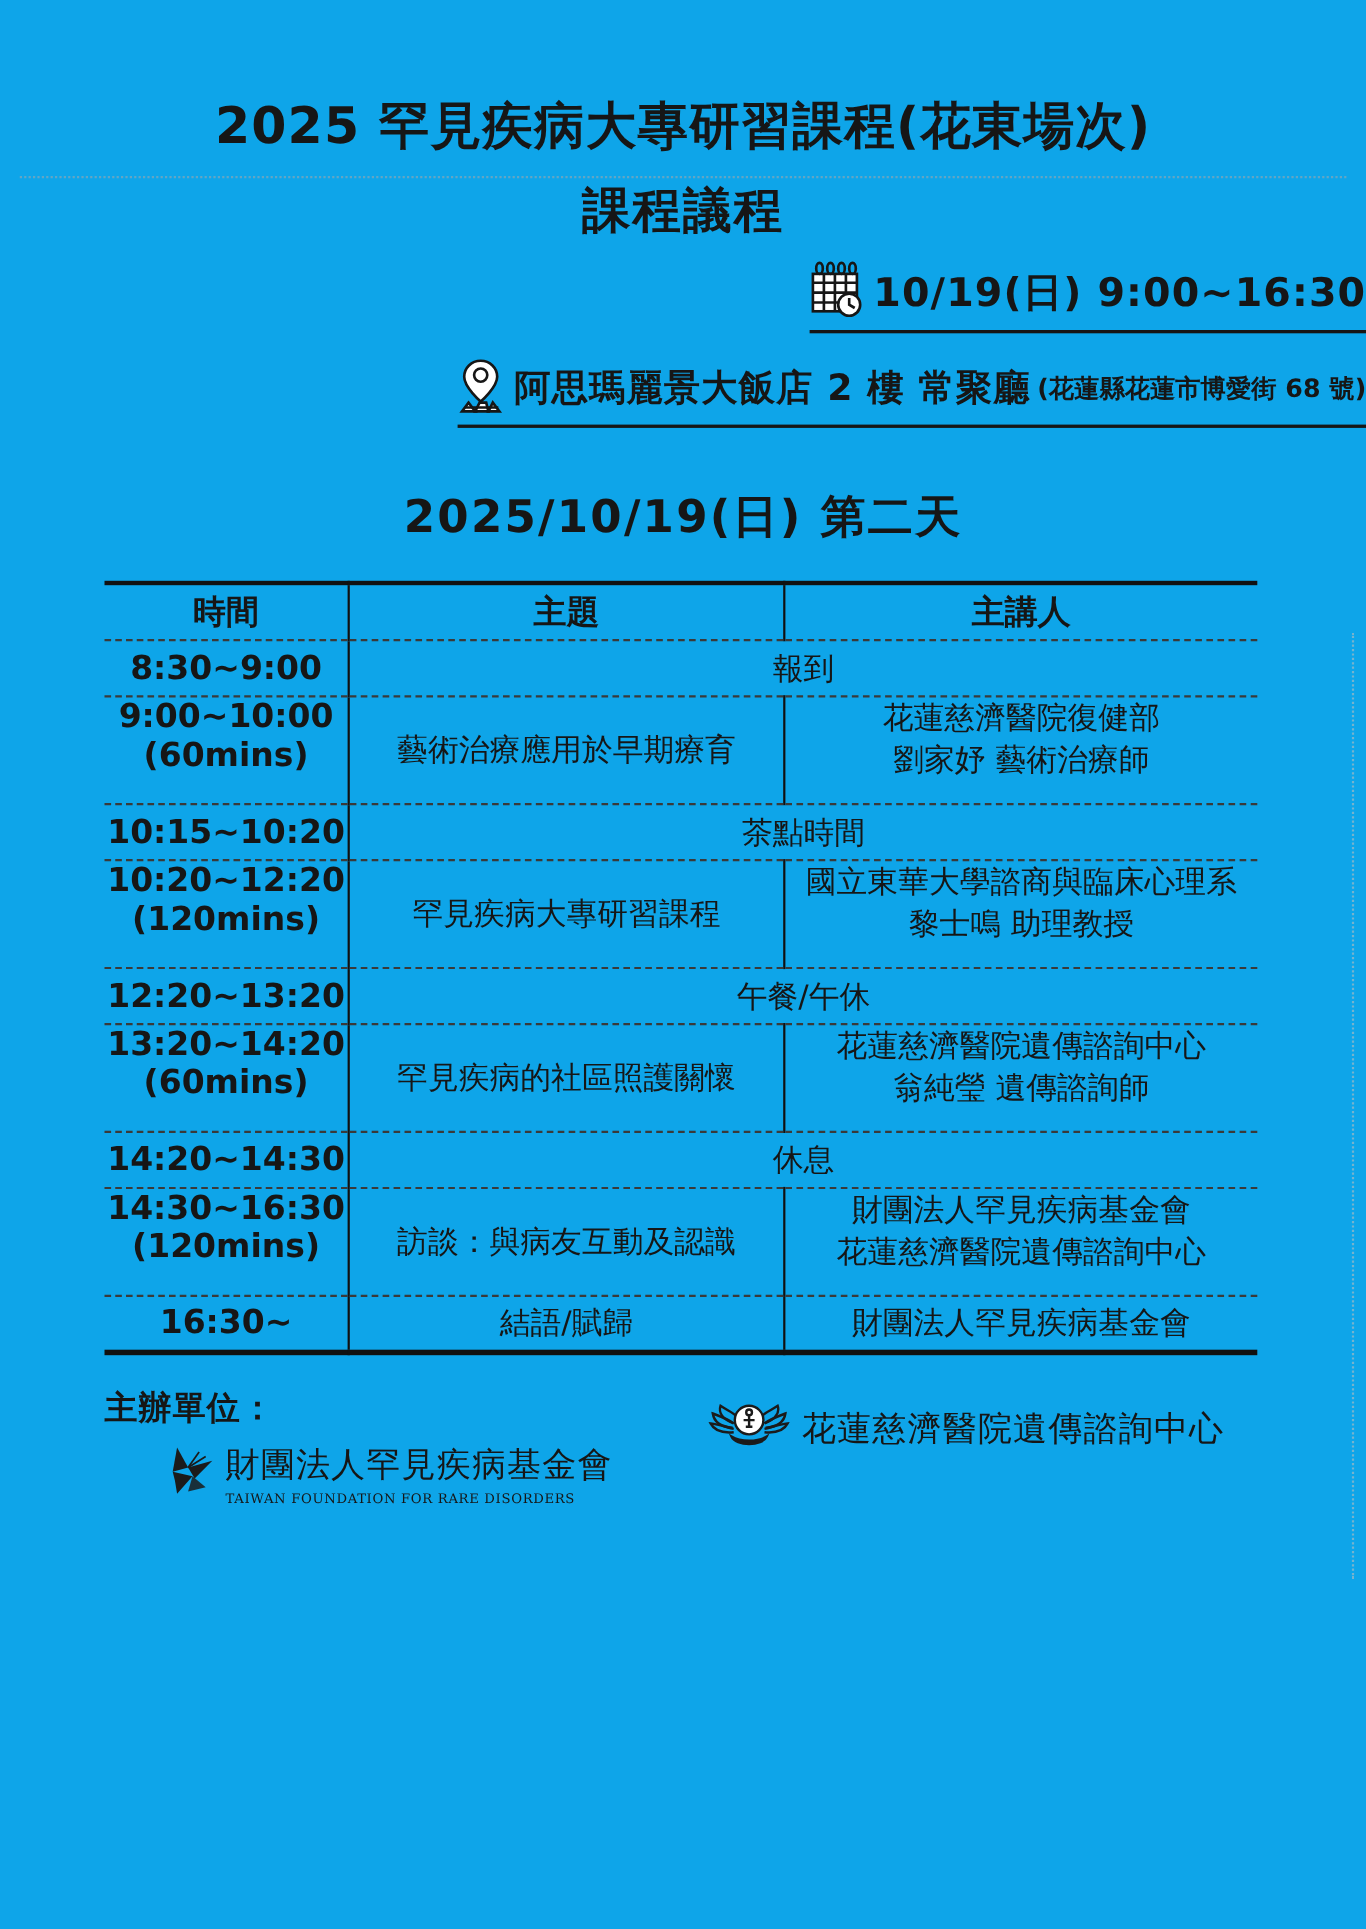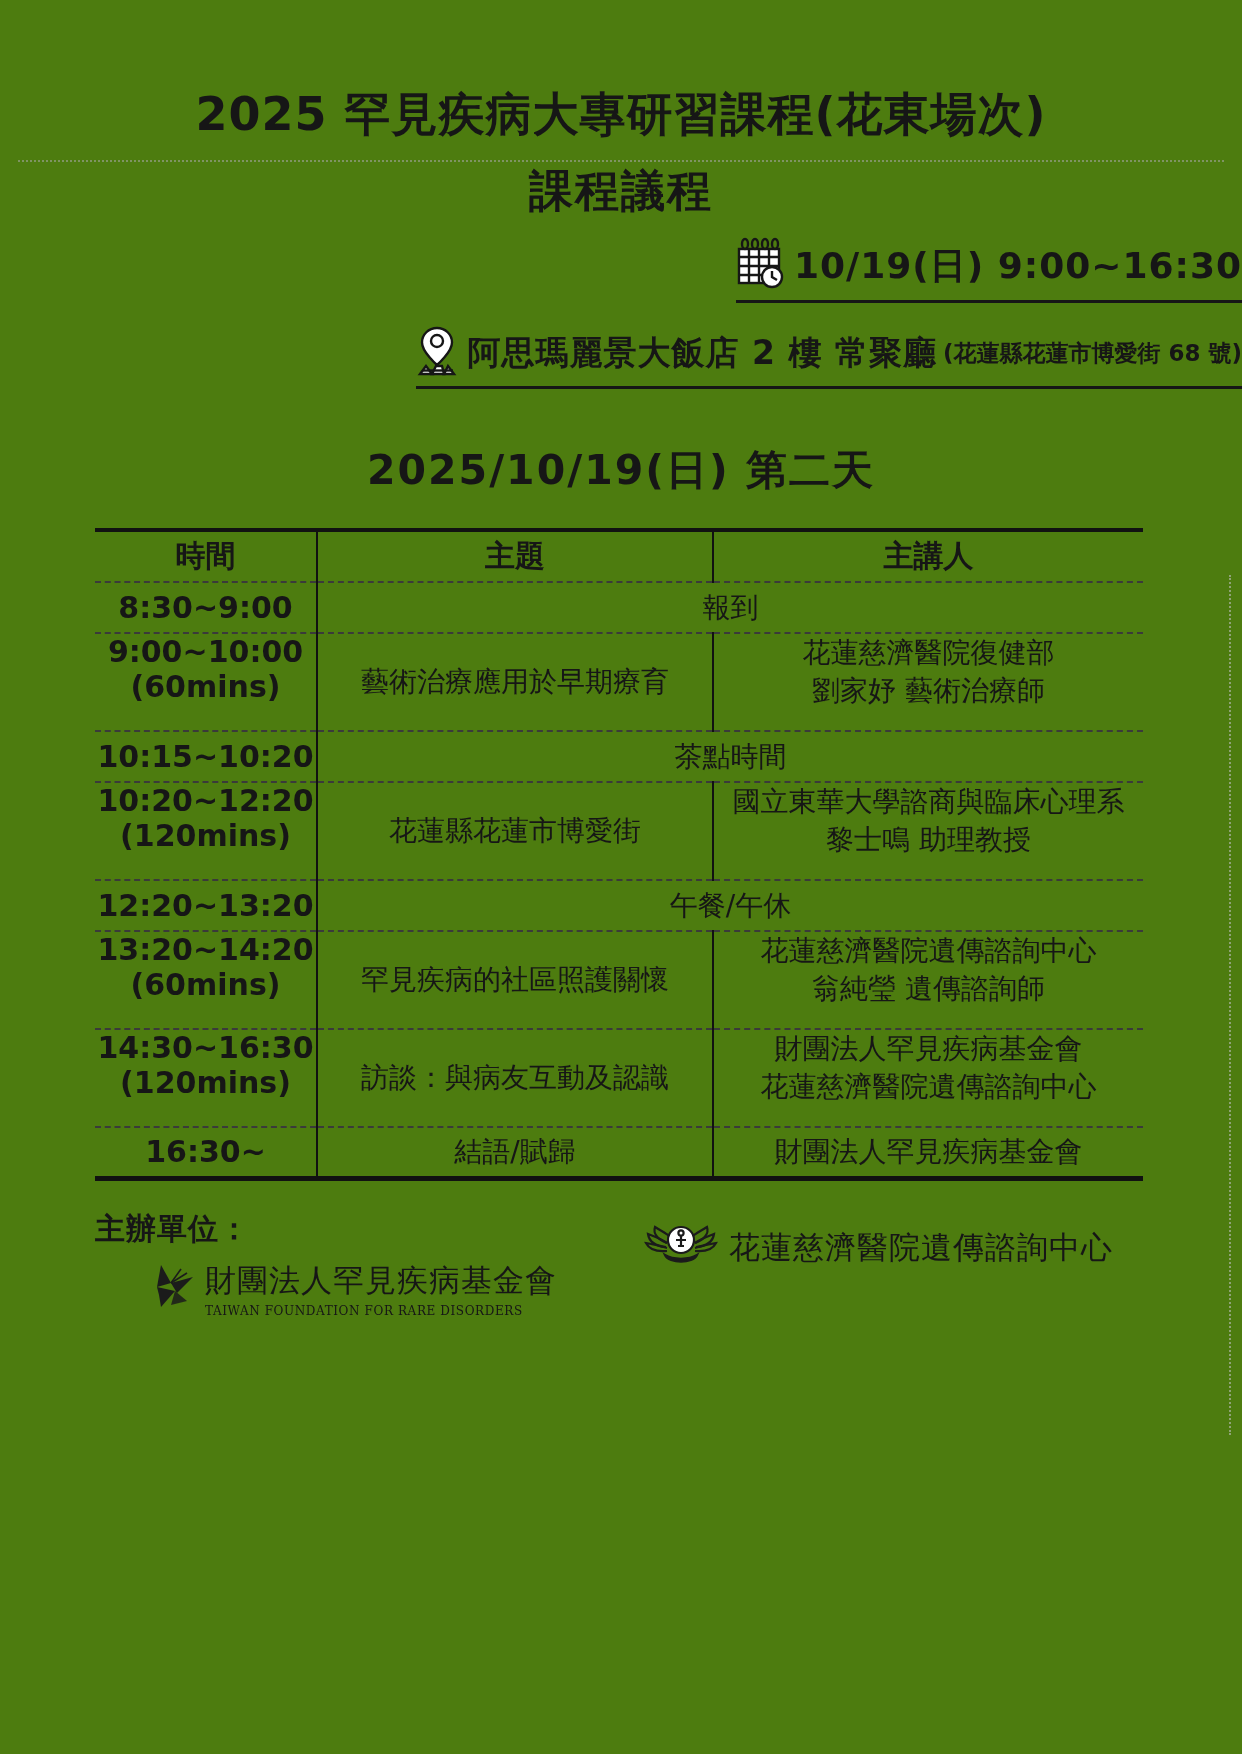--- a/index.html
+++ b/index.html
@@ -1,20 +1,20 @@
 <!DOCTYPE html>
 <html><head>
 <meta charset="utf-8">
 <style>
   html,body{margin:0;padding:0;background:#e8e8e8;}
   .page{
     position:relative;
     width:1242px;height:1754px;
     margin:0 auto;
-    background:#4d7c0f;
+    background:#0ea5e9;
     font-family:"DejaVu Sans","Liberation Sans",sans-serif;
     color:#161616;
     overflow:hidden;
   }
   
   .artifact-hline{
     position:absolute;left:18px;top:160px;width:1206px;height:0;
     border-top:2px dotted #a8a8a8;opacity:.55;z-index:0;
   }
   .artifact-vline{
@@ -183,21 +183,21 @@
       <td class="merged-cell" colspan="2">茶點時間</td>
     </tr>
 
     <tr class="r-t">
       <td class="dvd time-cell">
         <div class="v-spread">
           <div>10:20~12:20</div>
           <div>(120mins)</div>
         </div>
       </td>
-      <td class="dvd topic-cell">花蓮縣花蓮市博愛街</td>
+      <td class="dvd topic-cell">罕見疾病大專研習課程</td>
       <td class="speaker-cell">
         <div class="v-spread">
           <div>國立東華大學諮商與臨床心理系</div>
           <div>黎士鳴 助理教授</div>
         </div>
       </td>
     </tr>
 
     <tr class="r-s">
       <td class="dvd time-cell">12:20~13:20</td>
@@ -213,20 +213,24 @@
       </td>
       <td class="dvd topic-cell">罕見疾病的社區照護關懷</td>
       <td class="speaker-cell">
         <div class="v-spread">
           <div>花蓮慈濟醫院遺傳諮詢中心</div>
           <div>翁純瑩 遺傳諮詢師</div>
         </div>
       </td>
     </tr>
 
+    <tr class="r-s">
+      <td class="dvd time-cell">14:20~14:30</td>
+      <td class="merged-cell" colspan="2">休息</td>
+    </tr>
 
     <tr class="r-t">
       <td class="dvd time-cell">
         <div class="v-spread">
           <div>14:30~16:30</div>
           <div>(120mins)</div>
         </div>
       </td>
       <td class="dvd topic-cell">訪談：與病友互動及認識</td>
       <td class="speaker-cell">

